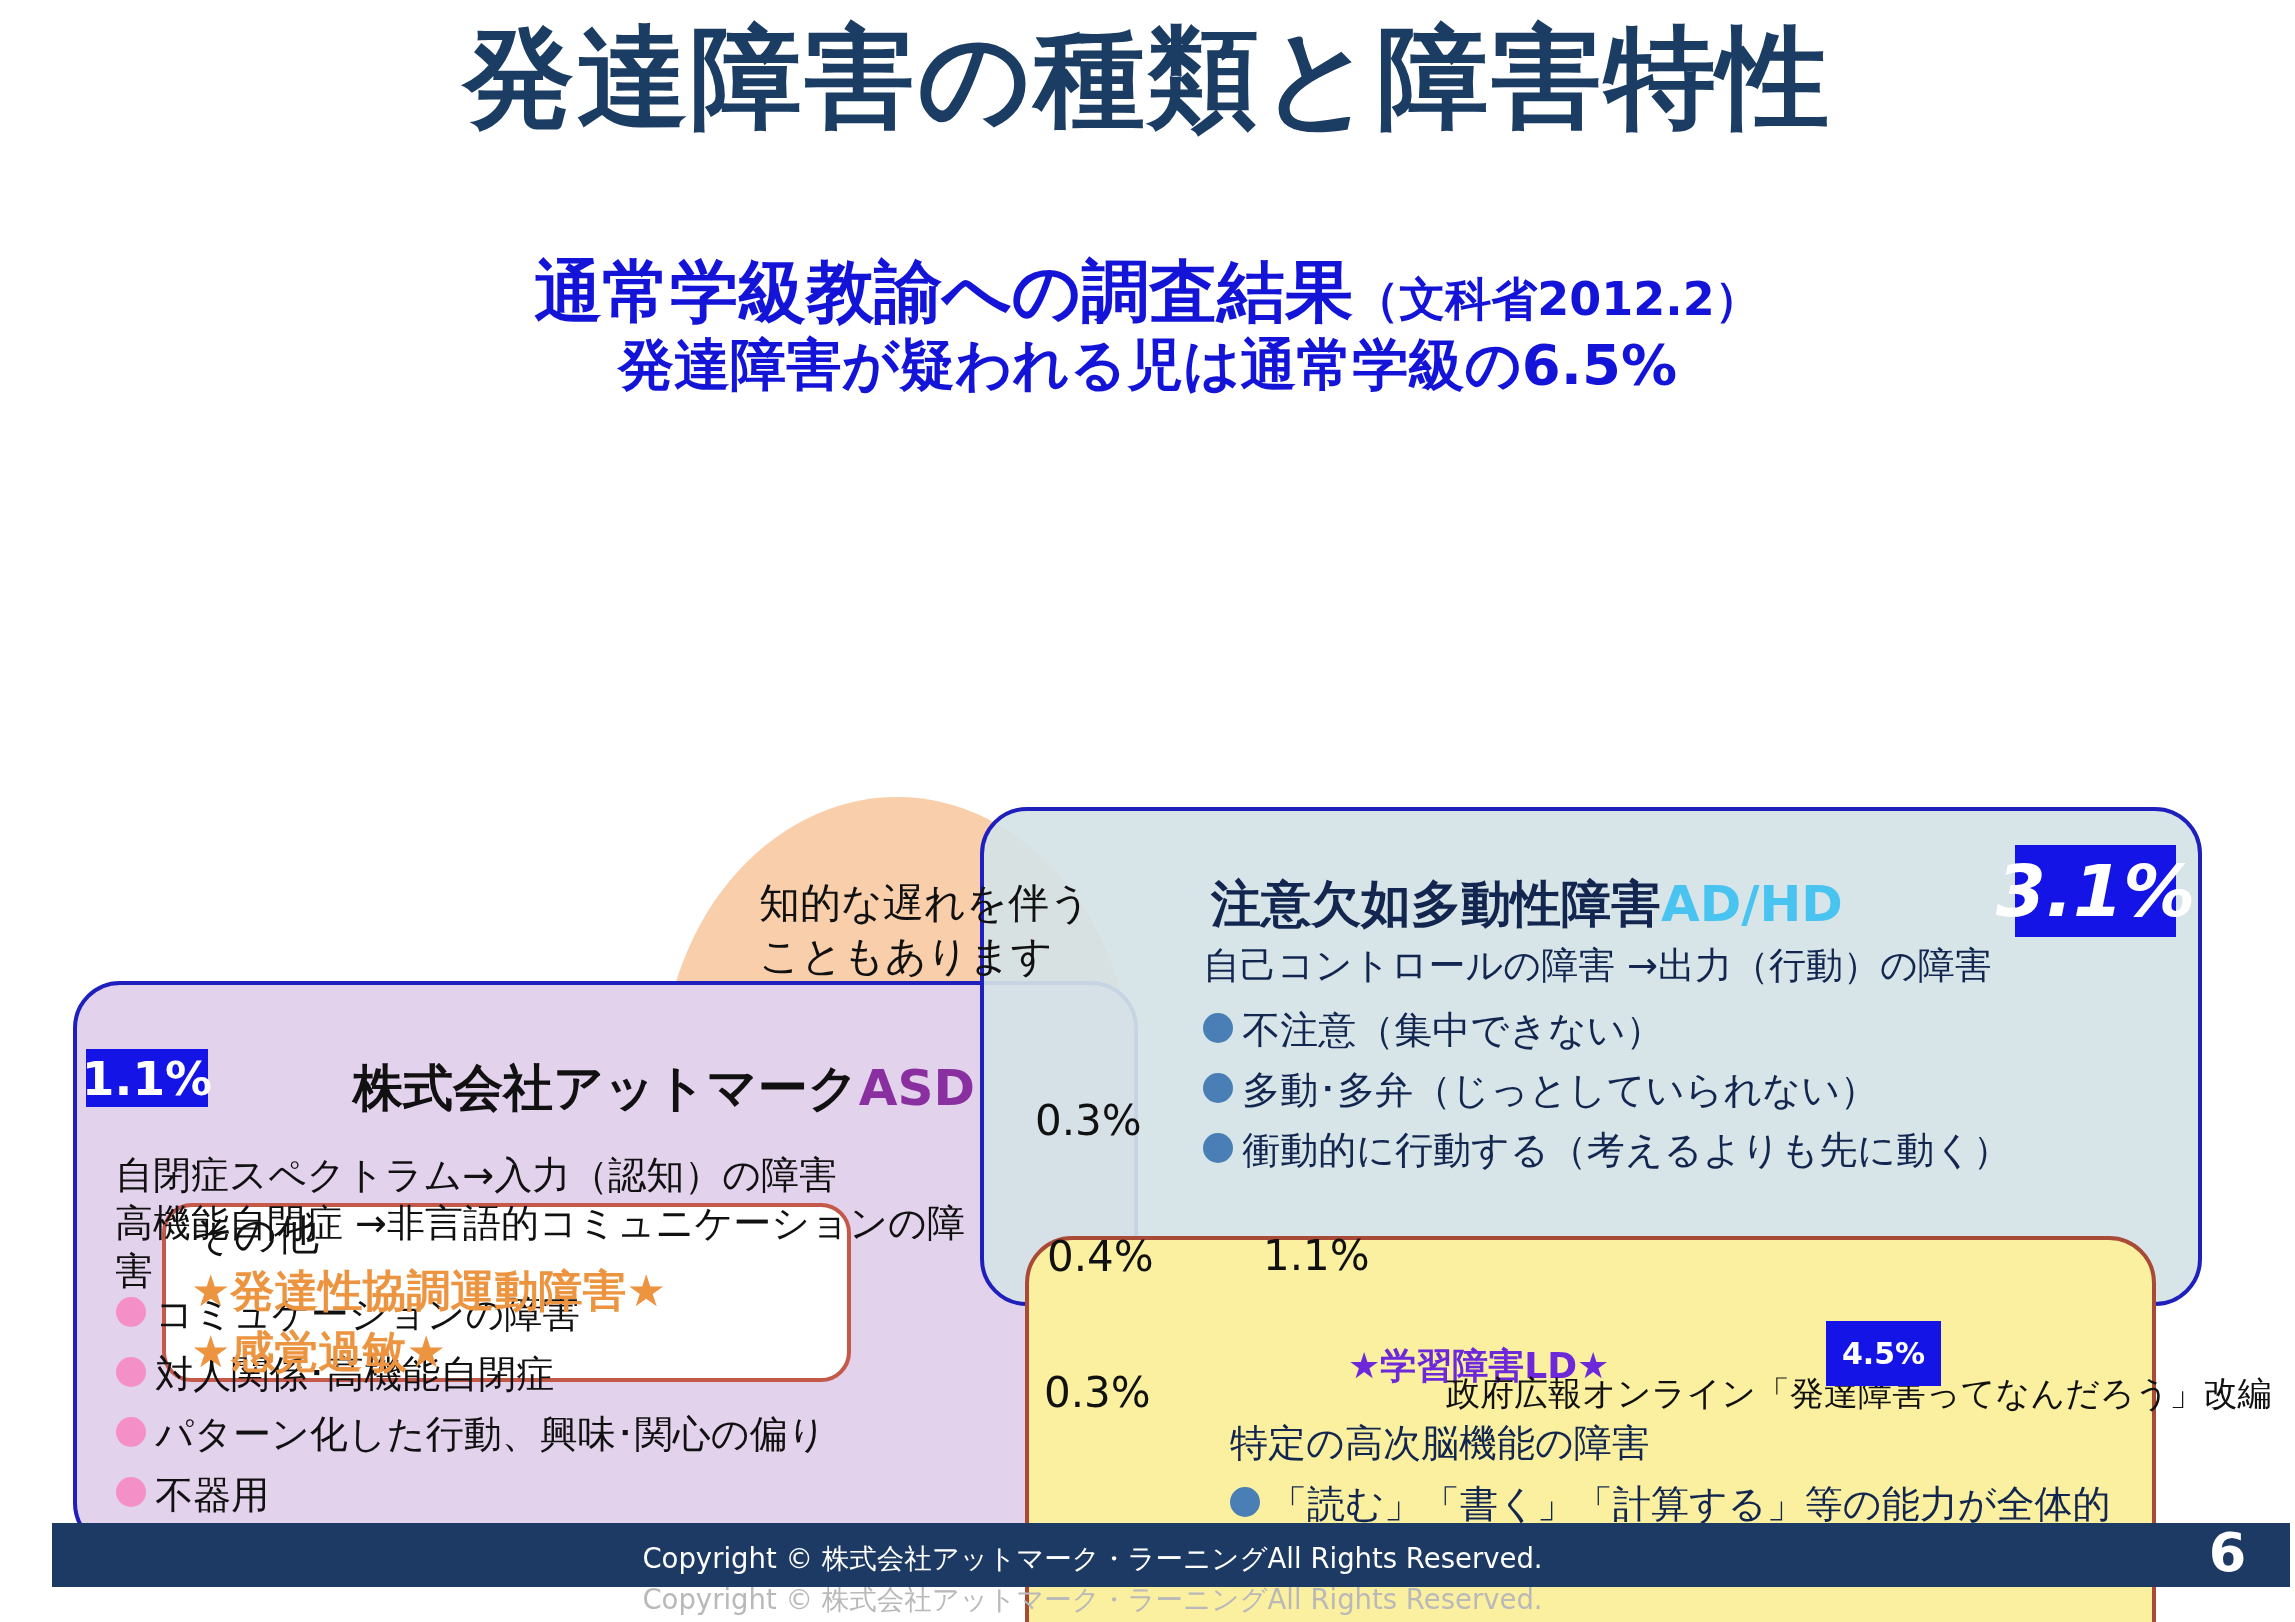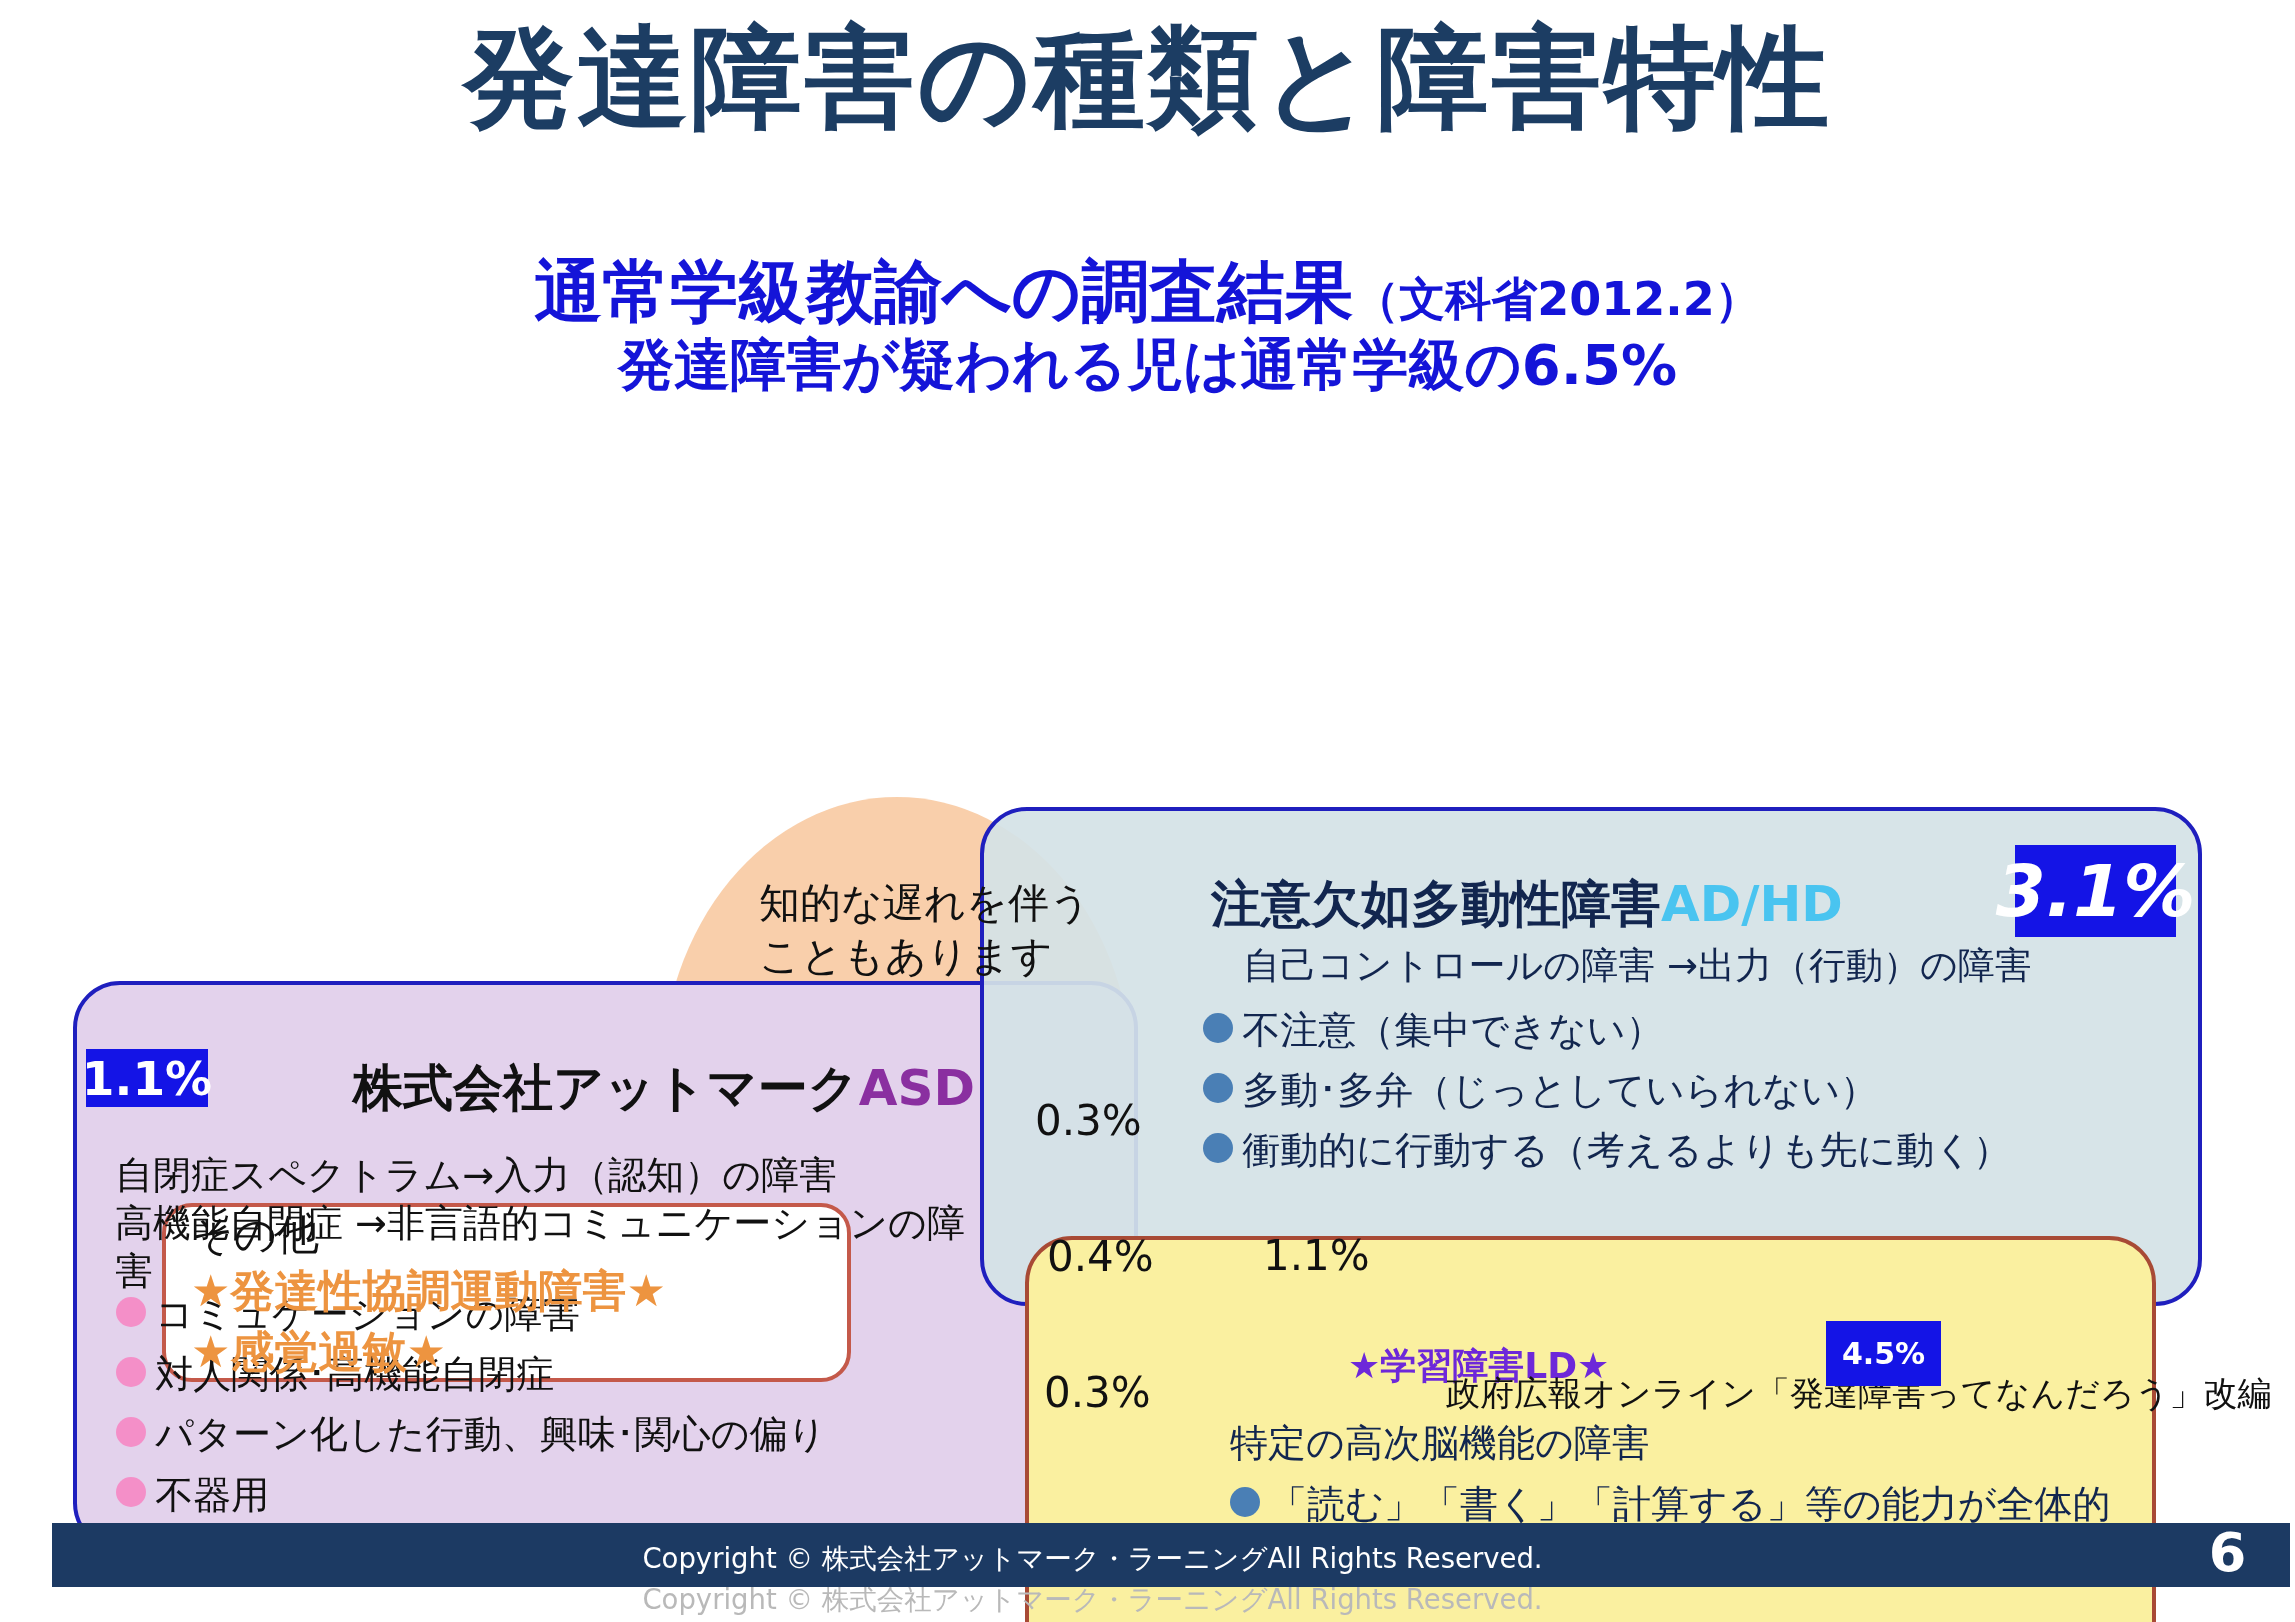--- a/index.html
+++ b/index.html
@@ -67,21 +67,21 @@
 
   .box-title{position:absolute;font-weight:bold;z-index:8;white-space:nowrap;}
   #asd-title{left:353px;top:662px;font-size:50px;color:#111;}
   #asd-title .abbr{color:#8a2fa0;}
   #adhd-title{left:1211px;top:478px;font-size:50px;color:#12264f;}
   #adhd-title .abbr{color:#49c4f0;}
   #ld-title{left:1348px;top:949px;font-size:36px;color:#6d28d9;}
 
   .body-text{position:absolute;z-index:8;color:#111;line-height:1.26;}
   #asd-desc{left:115px;top:759px;width:864px;font-size:38px;}
-  #adhd-desc{left:1203px;top:550px;width:968px;font-size:37px;color:#12264f;margin-left:40px;}
+  #adhd-desc{left:1203px;top:550px;width:968px;font-size:37px;color:#12264f;}
   #ld-desc{left:1230px;top:1027px;width:910px;font-size:38px;color:#12264f;}
 
   .bullets{position:absolute;z-index:8;list-style:none;margin:0;padding:0;}
   .bullets li{display:flex;align-items:flex-start;margin-bottom:9.2px;}
   .dot{flex:0 0 auto;border-radius:50%;margin-top:7.9px;margin-right:9.2px;}
   #asd-bullets{left:116px;top:896px;width:877px;font-size:38px;color:#111;}
   #asd-bullets .dot{width:30px;height:30px;background:#f48fc8;}
   #adhd-bullets{left:1203px;top:612px;width:982px;font-size:38px;color:#12264f;}
   #adhd-bullets .dot{width:30px;height:30px;background:#4a7fb5;}
   #ld-bullets{left:1230px;top:1086px;width:916px;font-size:38px;color:#12264f;}

